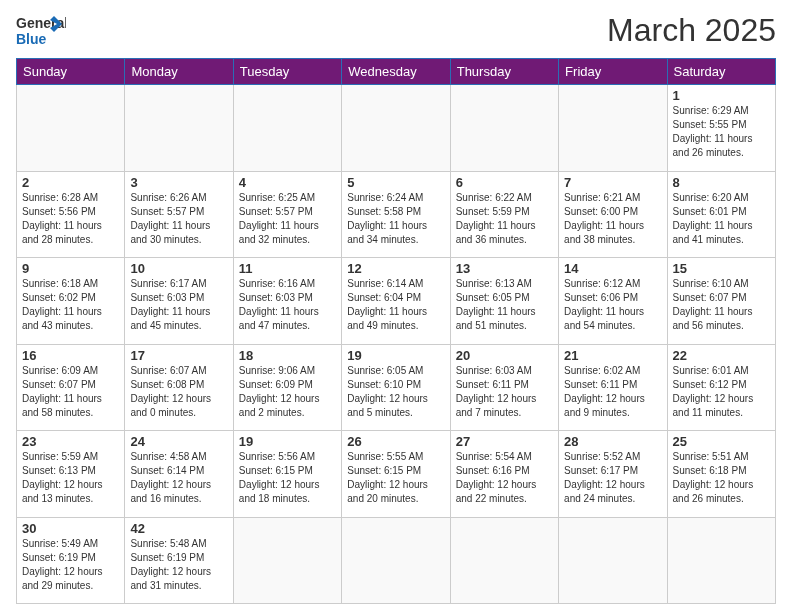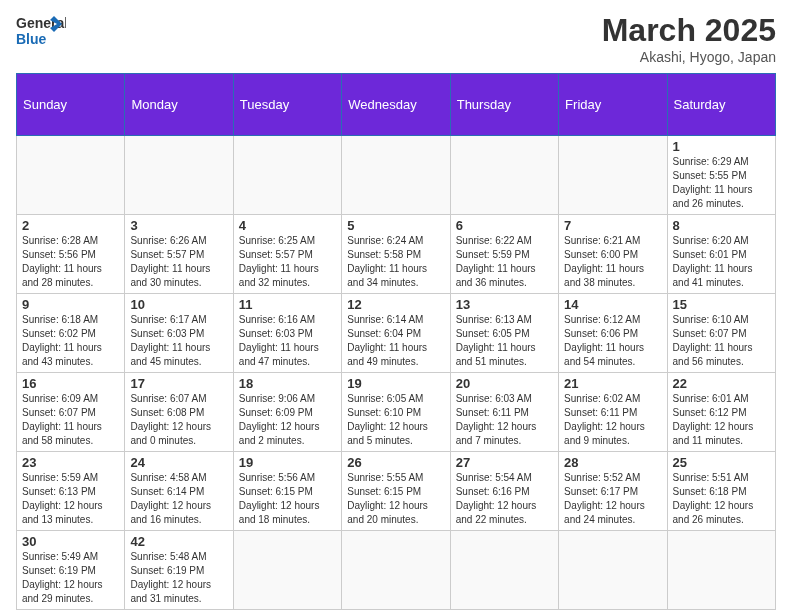--- a/index.html
+++ b/index.html
@@ -27,38 +27,38 @@
       display: flex;
       align-items: center;
       gap: 4px;
     }
     .title-block {
       text-align: right;
     }
     .month-title {
       font-size: 32px;
       color: #333;
-      font-weight: bold;
+      font-weight: normal;
     }
     .location {
       font-size: 14px;
       color: #555;
     }
     .calendar {
       flex: 1;
       border: 1px solid #ccc;
       border-collapse: collapse;
       width: 100%;
       table-layout: fixed;
     }
     .calendar th {
-      background: #6d28d9;
+      background: #701a75;
       color: #fff;
       text-align: left;
-      padding: 23px 6px;
+      padding: 5px 6px;
       font-size: 13px;
       font-weight: normal;
       border: 1px solid #2a6db5;
     }
     .calendar td {
       vertical-align: top;
       border: 1px solid #ccc;
       padding: 3px 5px;
       font-size: 9.5px;
       color: #333;
@@ -85,21 +85,20 @@
   <div class="header">
     <div class="logo">
   <svg width="50" height="38" viewBox="0 0 50 38" xmlns="http://www.w3.org/2000/svg">
     <text x="0" y="16" font-size="14" font-family="Arial" font-weight="bold" fill="#333">General</text>
     <text x="0" y="32" font-size="14" font-family="Arial" font-weight="bold" fill="#1a6bb5">Blue</text>
     <polygon points="46,4 54,12 46,20 42,16 49,12 42,8" fill="#1a6bb5" transform="translate(-8,0)"></polygon>
   </svg>
 </div>
     <div class="title-block">
       <div class="month-title">March 2025</div>
-      <div class="location">Akashi, Hyogo, Japan</div>
     </div>
   </div>
 
   <table class="calendar">
     <thead>
       <tr>
         <th>Sunday</th>
         <th>Monday</th>
         <th>Tuesday</th>
         <th>Wednesday</th>

